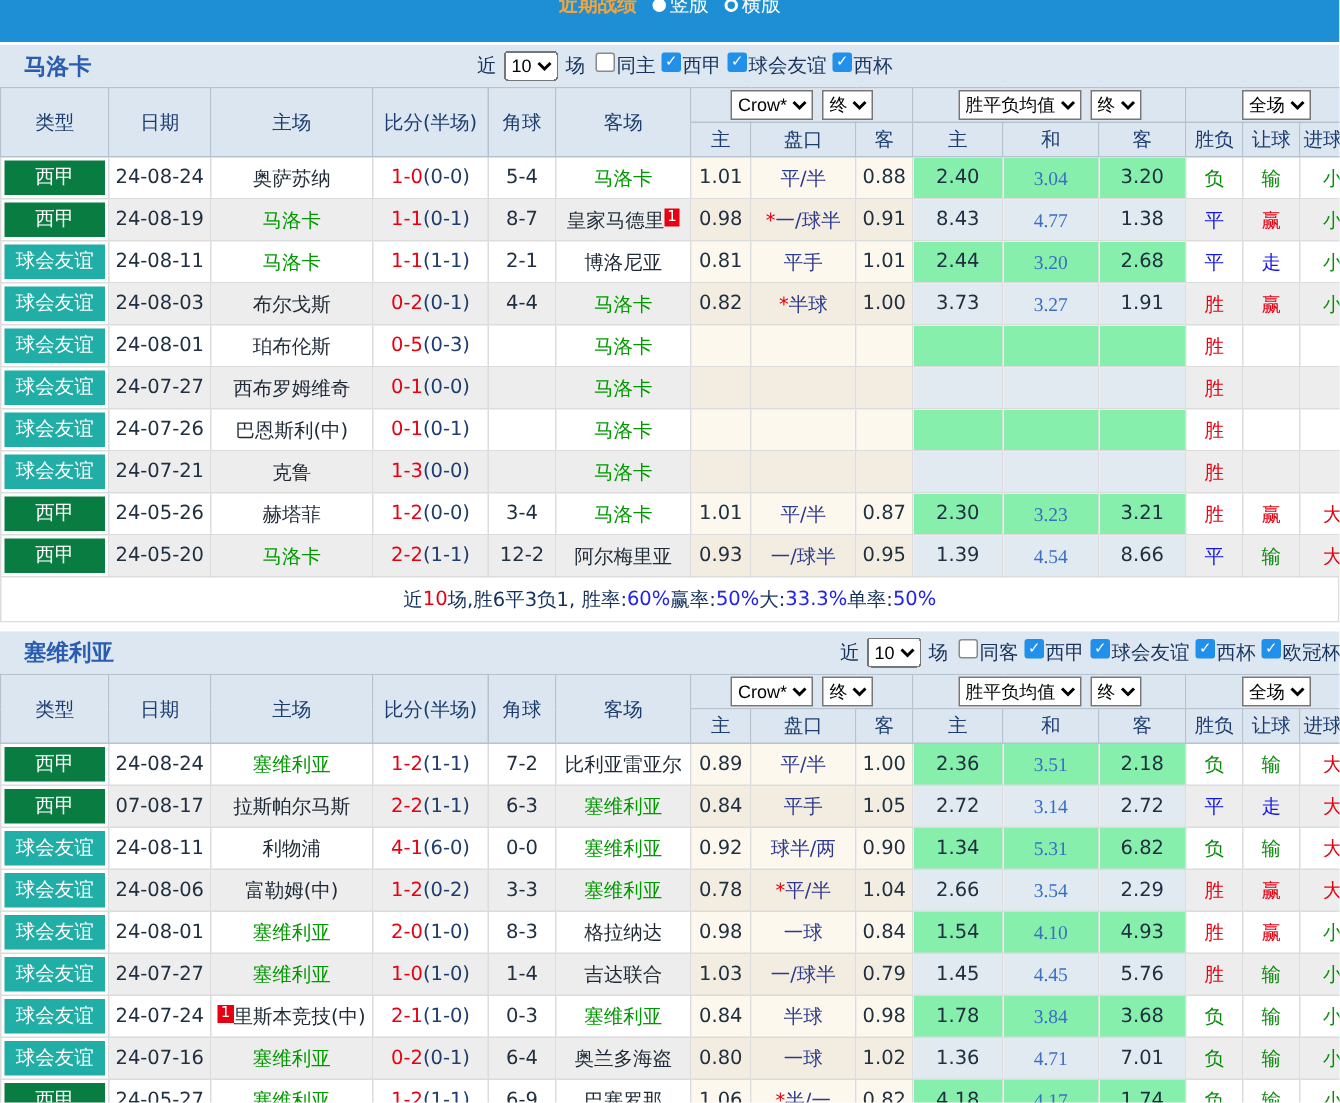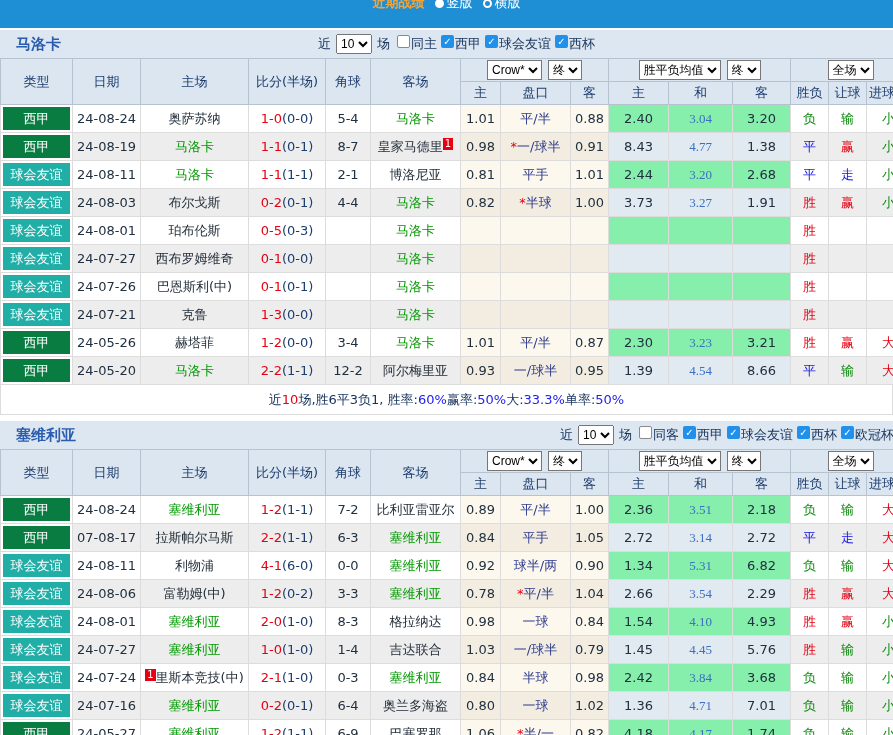--- a/index.html
+++ b/index.html
@@ -550,21 +550,21 @@
               <div class="badge-type friendly">球会友谊</div>
             </td>
             <td>24-07-24</td>
             <td><span class="redcard">1</span><span class="team">里斯本竞技(中)</span></td>
             <td><span class="ft">2-1</span><span class="ht">(1-0)</span></td>
             <td>0-3</td>
             <td><span class="team hl">塞维利亚</span></td>
             <td class="crow">0.84</td>
             <td class="crow"><span class="hc">半球</span></td>
             <td class="crow">0.98</td>
-            <td class="mean">2.42</td>
+            <td class="mean">1.78</td>
             <td class="mean md">3.84</td>
             <td class="mean">3.68</td>
             <td class="c-green">负</td>
             <td class="c-green">输</td>
             <td class="c-green">小</td>
           </tr>
           <tr class="even">
             <td class="type-td">
               <div class="badge-type friendly">球会友谊</div>
             </td>

